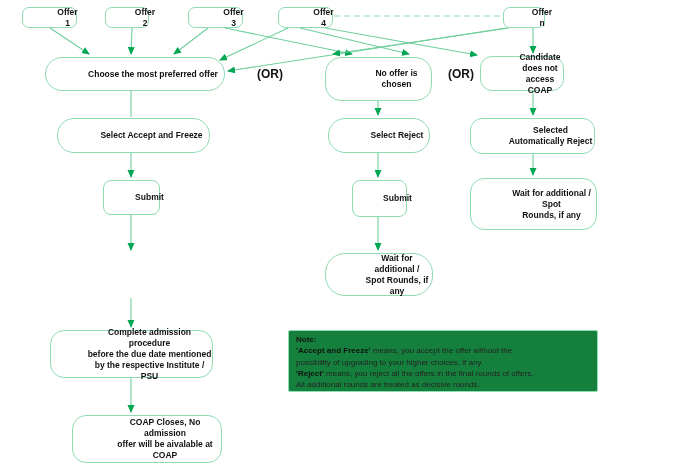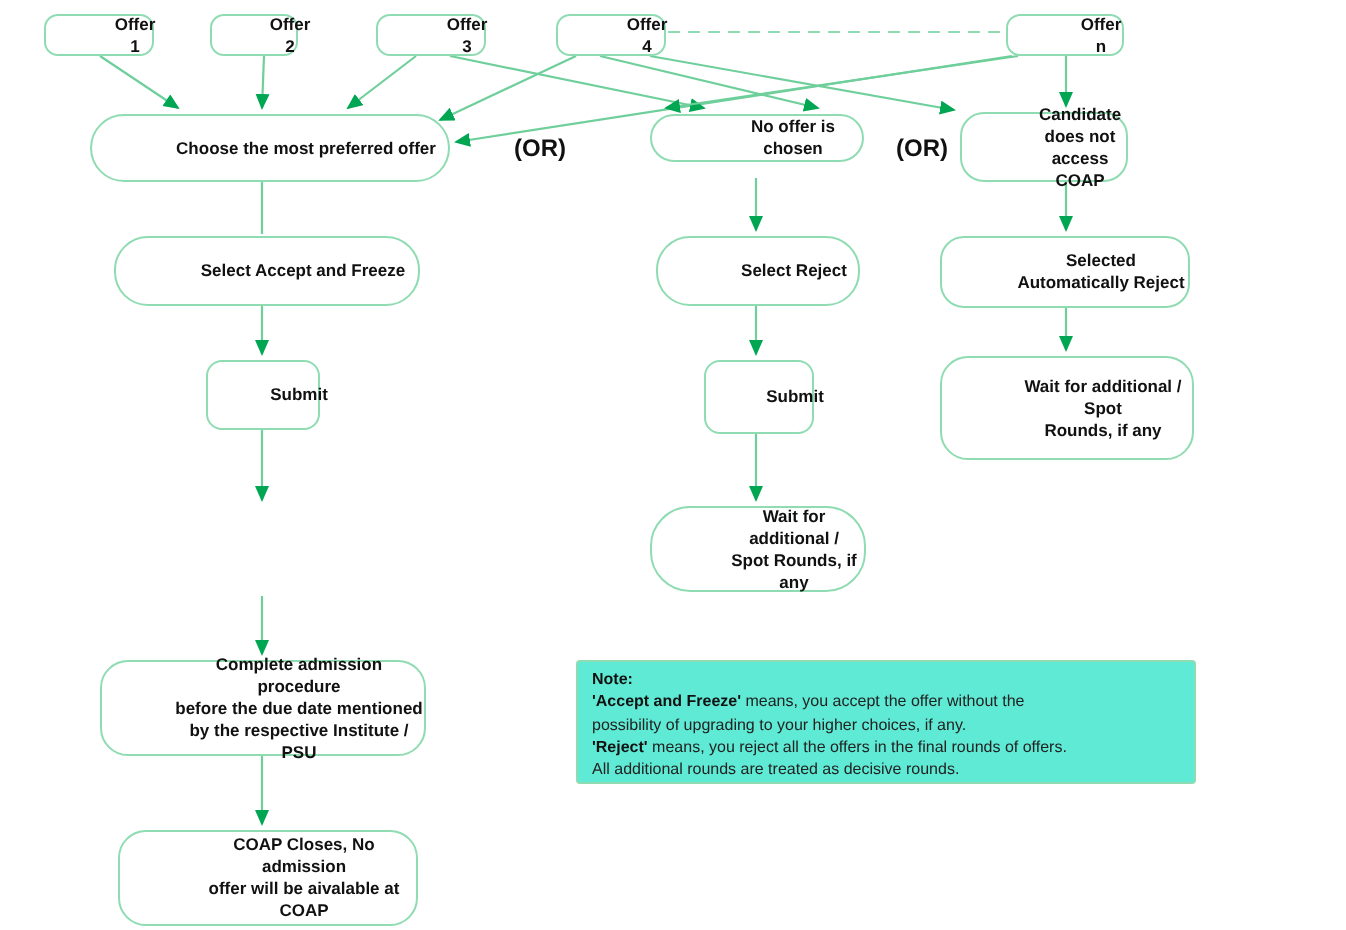--- a/index.html
+++ b/index.html
@@ -12,21 +12,21 @@
     position:absolute;box-sizing:border-box;z-index:1;background:#fff;
     border:1.3px solid #8fdcb2;display:flex;align-items:center;justify-content:center;
     text-align:center;font-weight:bold;font-size:8.5px;line-height:11px;color:#111;padding-left:36px;
   }
   .lbl{white-space:pre-line;}
   .or{
     position:absolute;z-index:1;font-weight:bold;font-size:12px;color:#111;
     width:34px;text-align:center;background:transparent;
   }
   .note{
-    position:absolute;box-sizing:border-box;z-index:1;background:#5eead4;
+    position:absolute;box-sizing:border-box;z-index:1;background:#15803d;
     border:1.2px solid #8fdcb2;border-radius:2px;
     font-size:8px;line-height:11.3px;color:#222;padding:3px 7px;
     text-align:left;white-space:nowrap;overflow:hidden;
   }
   .note b{color:#111;}
 </style>
 </head>
 <body>
 
 <div id="canvas">
@@ -71,29 +71,29 @@
     </div>
   <div class="box" style="left:105px;top:7px;width:44px;height:21px;border-radius:7px">
       <span class="lbl">Offer 2</span>
     </div>
   <div class="box" style="left:188px;top:7px;width:55px;height:21px;border-radius:7px">
       <span class="lbl">Offer 3</span>
     </div>
   <div class="box" style="left:278px;top:7px;width:55px;height:21px;border-radius:7px">
       <span class="lbl">Offer 4</span>
     </div>
-  <div class="box" style="left:503px;top:7px;width:59px;height:21px;border-radius:7px">
+  <div class="box" style="left:503px;top:7px;width:42px;height:21px;border-radius:7px">
       <span class="lbl">Offer n</span>
     </div>
 
   <div class="box" style="left:45px;top:57px;width:180px;height:34px;border-radius:17px">
       <span class="lbl">Choose the most preferred offer</span>
     </div>
   <div class="or" style="left:253px;top:67px">(OR)</div>
-  <div class="box" style="left:325px;top:57px;width:107px;height:24px;border-radius:16px">
+  <div class="box" style="left:325px;top:57px;width:107px;height:44px;border-radius:16px">
       <span class="lbl">No offer is chosen</span>
     </div>
   <div class="or" style="left:444px;top:67px">(OR)</div>
   <div class="box" style="left:480px;top:56px;width:84px;height:35px;border-radius:12px">
       <span class="lbl">Candidate does not
 access COAP</span>
     </div>
 
   <div class="box" style="left:57px;top:118px;width:153px;height:35px;border-radius:17px">
       <span class="lbl">Select Accept and Freeze</span>
@@ -129,18 +129,18 @@
     </div>
 
   <div class="note" style="left:288px;top:330px;width:310px;height:62px">
     <div><b>Note:</b></div>
     <div><b>'Accept and Freeze'</b><span> means, you accept the offer without the</span></div>
     <div>possibility of upgrading to your higher choices, if any.</div>
     <div><b>'Reject'</b><span> means, you reject all the offers in the final rounds of offers.</span></div>
     <div>All additional rounds are treated as decisive rounds.</div>
   </div>
 
-  <div class="box" style="left:59px;top:415px;width:150px;height:48px;border-radius:14px">
+  <div class="box" style="left:72px;top:415px;width:150px;height:48px;border-radius:14px">
       <span class="lbl">COAP Closes, No admission
 offer will be aivalable at COAP</span>
     </div>
 
 </div>
 
 </body></html>

